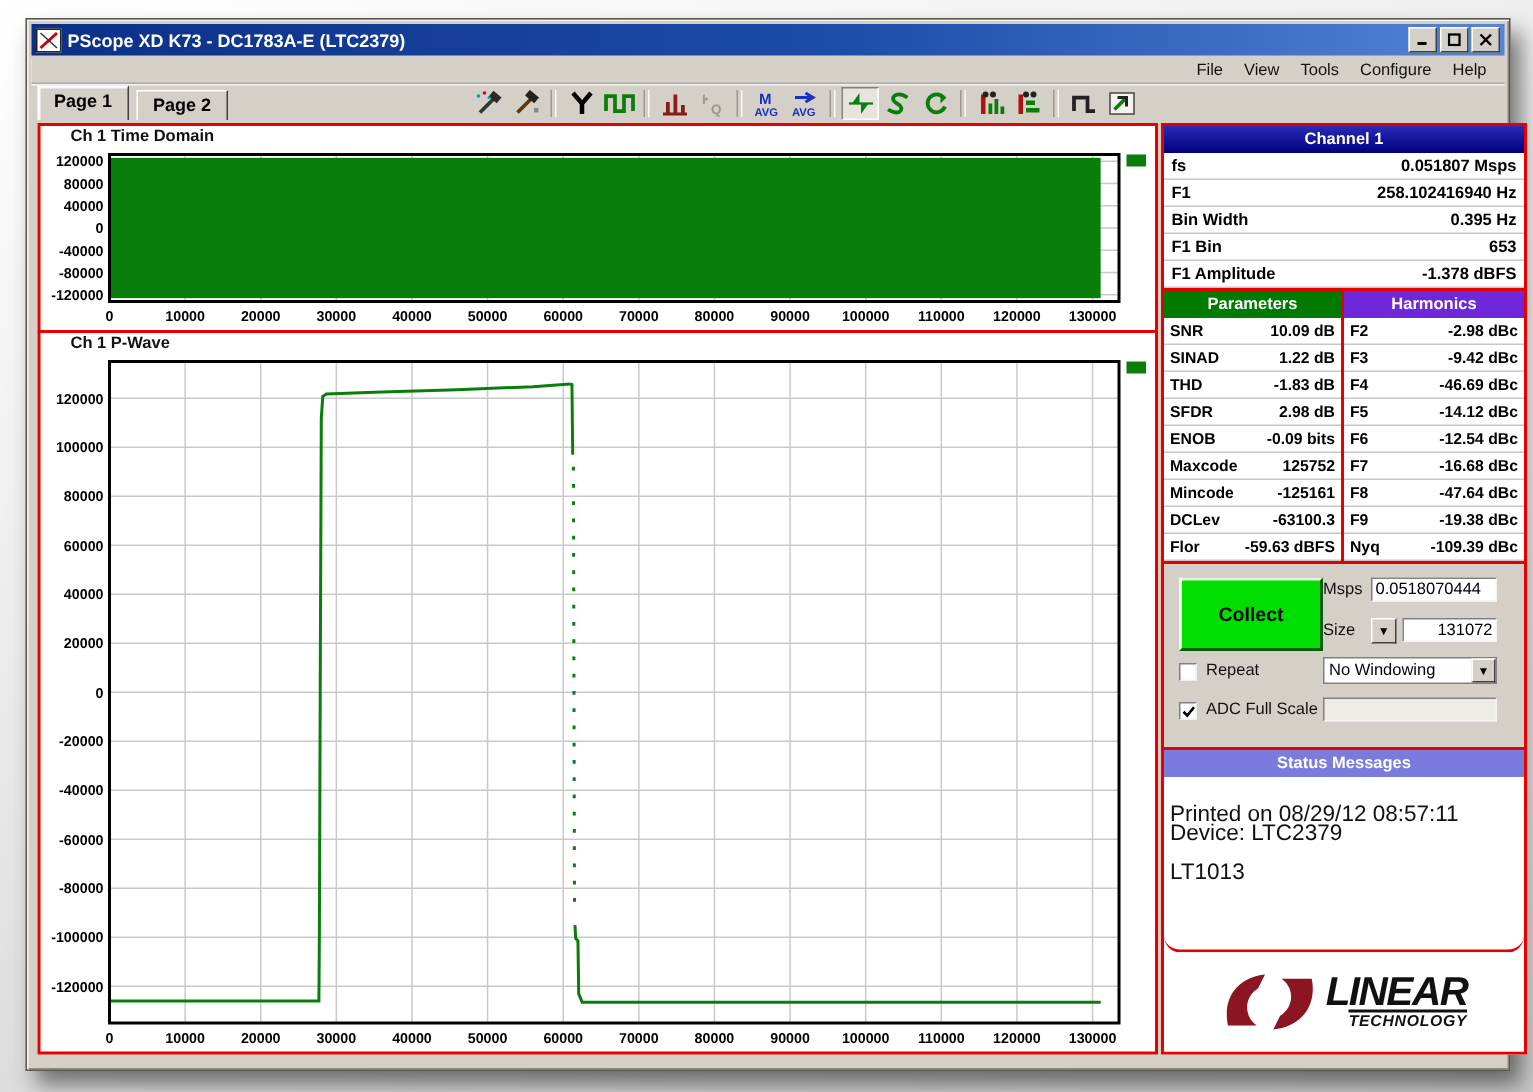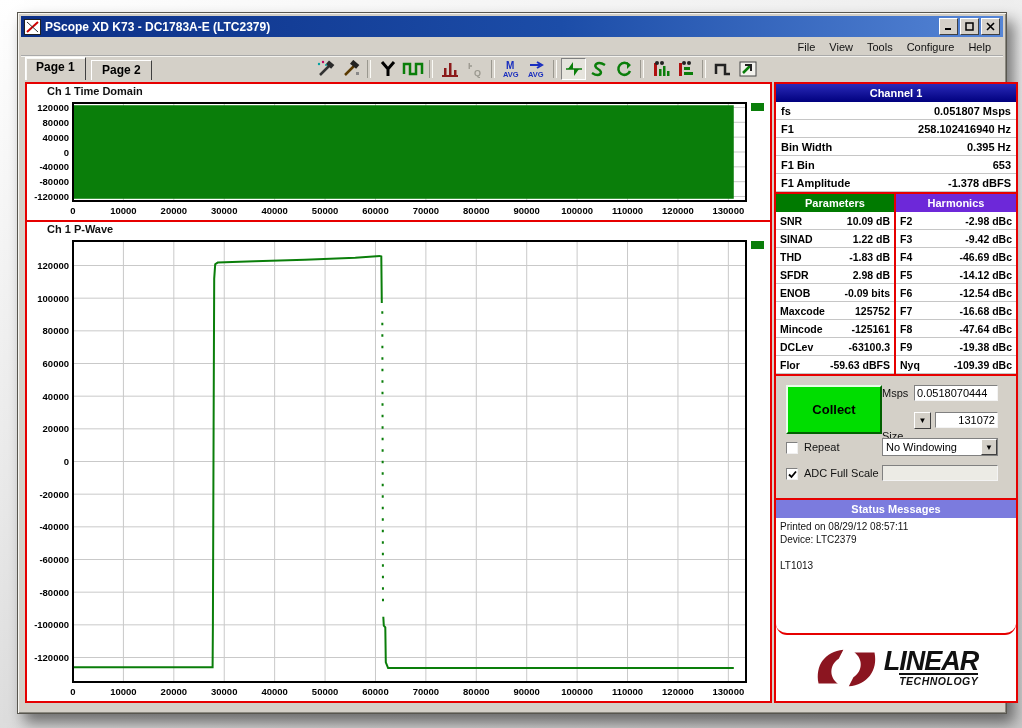--- a/index.html
+++ b/index.html
@@ -74,21 +74,21 @@
            font-size:8px;box-sizing:border-box;}
   .cb{position:absolute;width:12px;height:12px;background:#fff;border:1px solid #808080;
       border-bottom-color:#f0f0f0;border-right-color:#f0f0f0;box-sizing:border-box;
       display:flex;align-items:center;justify-content:center;}
   .combo{position:absolute;height:18px;background:#fff;border:1px solid #808080;box-sizing:border-box;
          font-size:11px;display:flex;align-items:center;padding-left:3px;}
   .combo .arrowbox{margin-left:auto;width:16px;height:16px;background:#D4D0C8;border:1px solid #404040;
          border-top-color:#fff;border-left-color:#fff;display:flex;align-items:center;justify-content:center;font-size:8px;box-sizing:border-box;}
   
   .status-sec{border-bottom:2px solid #e60000;height:133px;background:#fff;border-radius:11px;}
-  .status-body{padding:2px 4px;font-size:10px;color:#111;line-height:13px;}
+  .status-body{padding:18px 4px;font-size:15px;color:#111;line-height:13px;}
   
   .logo-sec{flex:1;background:#fff;display:flex;align-items:center;justify-content:center;gap:6px;padding:4px;}
   .logo-inner{display:flex;align-items:center;}
   .logo-text{display:flex;flex-direction:column;align-items:flex-end;margin-left:4px;}
   .logo-line1{font-size:27px;font-weight:bold;font-style:italic;letter-spacing:-1px;color:#111;line-height:24px;}
   .logo-line2{font-size:10.5px;font-weight:bold;font-style:italic;letter-spacing:.5px;color:#111;border-top:2px solid #111;line-height:12px;}
   svg text{font-family:"Liberation Sans",sans-serif;}
 </style>
 </head>
 <body>
@@ -479,21 +479,21 @@
                   <span class="val">-109.39 dBc</span>
                 </div>
               </div>
           </div>
         </div>
 
         <div class="collect-sec">
           <div class="collect-btn">Collect</div>
           <div class="flabel" style="left:106px;top:11px;">Msps</div>
           <input class="tinput" style="left: 138px; top: 9px; width: 84px;" value="0.0518070444">
-          <div class="flabel" style="left:106px;top:38px;margin-top:16px;">Size</div>
+          <div class="flabel" style="left:106px;top:38px;">Size</div>
           <div class="dropbtn" style="left:138px;top:36px;">▼</div>
           <input class="tinput" style="left: 159px; top: 36px; width: 63px; text-align: right;" value="131072">
           <span class="cb" style="left:10px;top:66px;"></span>
           <div class="flabel" style="left:28px;top:65px;">Repeat</div>
           <div class="combo" style="left:106px;top:62px;width:116px;">
             <span>No Windowing</span>
             <span class="arrowbox">▼</span>
           </div>
           <span class="cb" style="left:10px;top:92px;">
             <svg width="9" height="9" viewBox="0 0 9 9">

